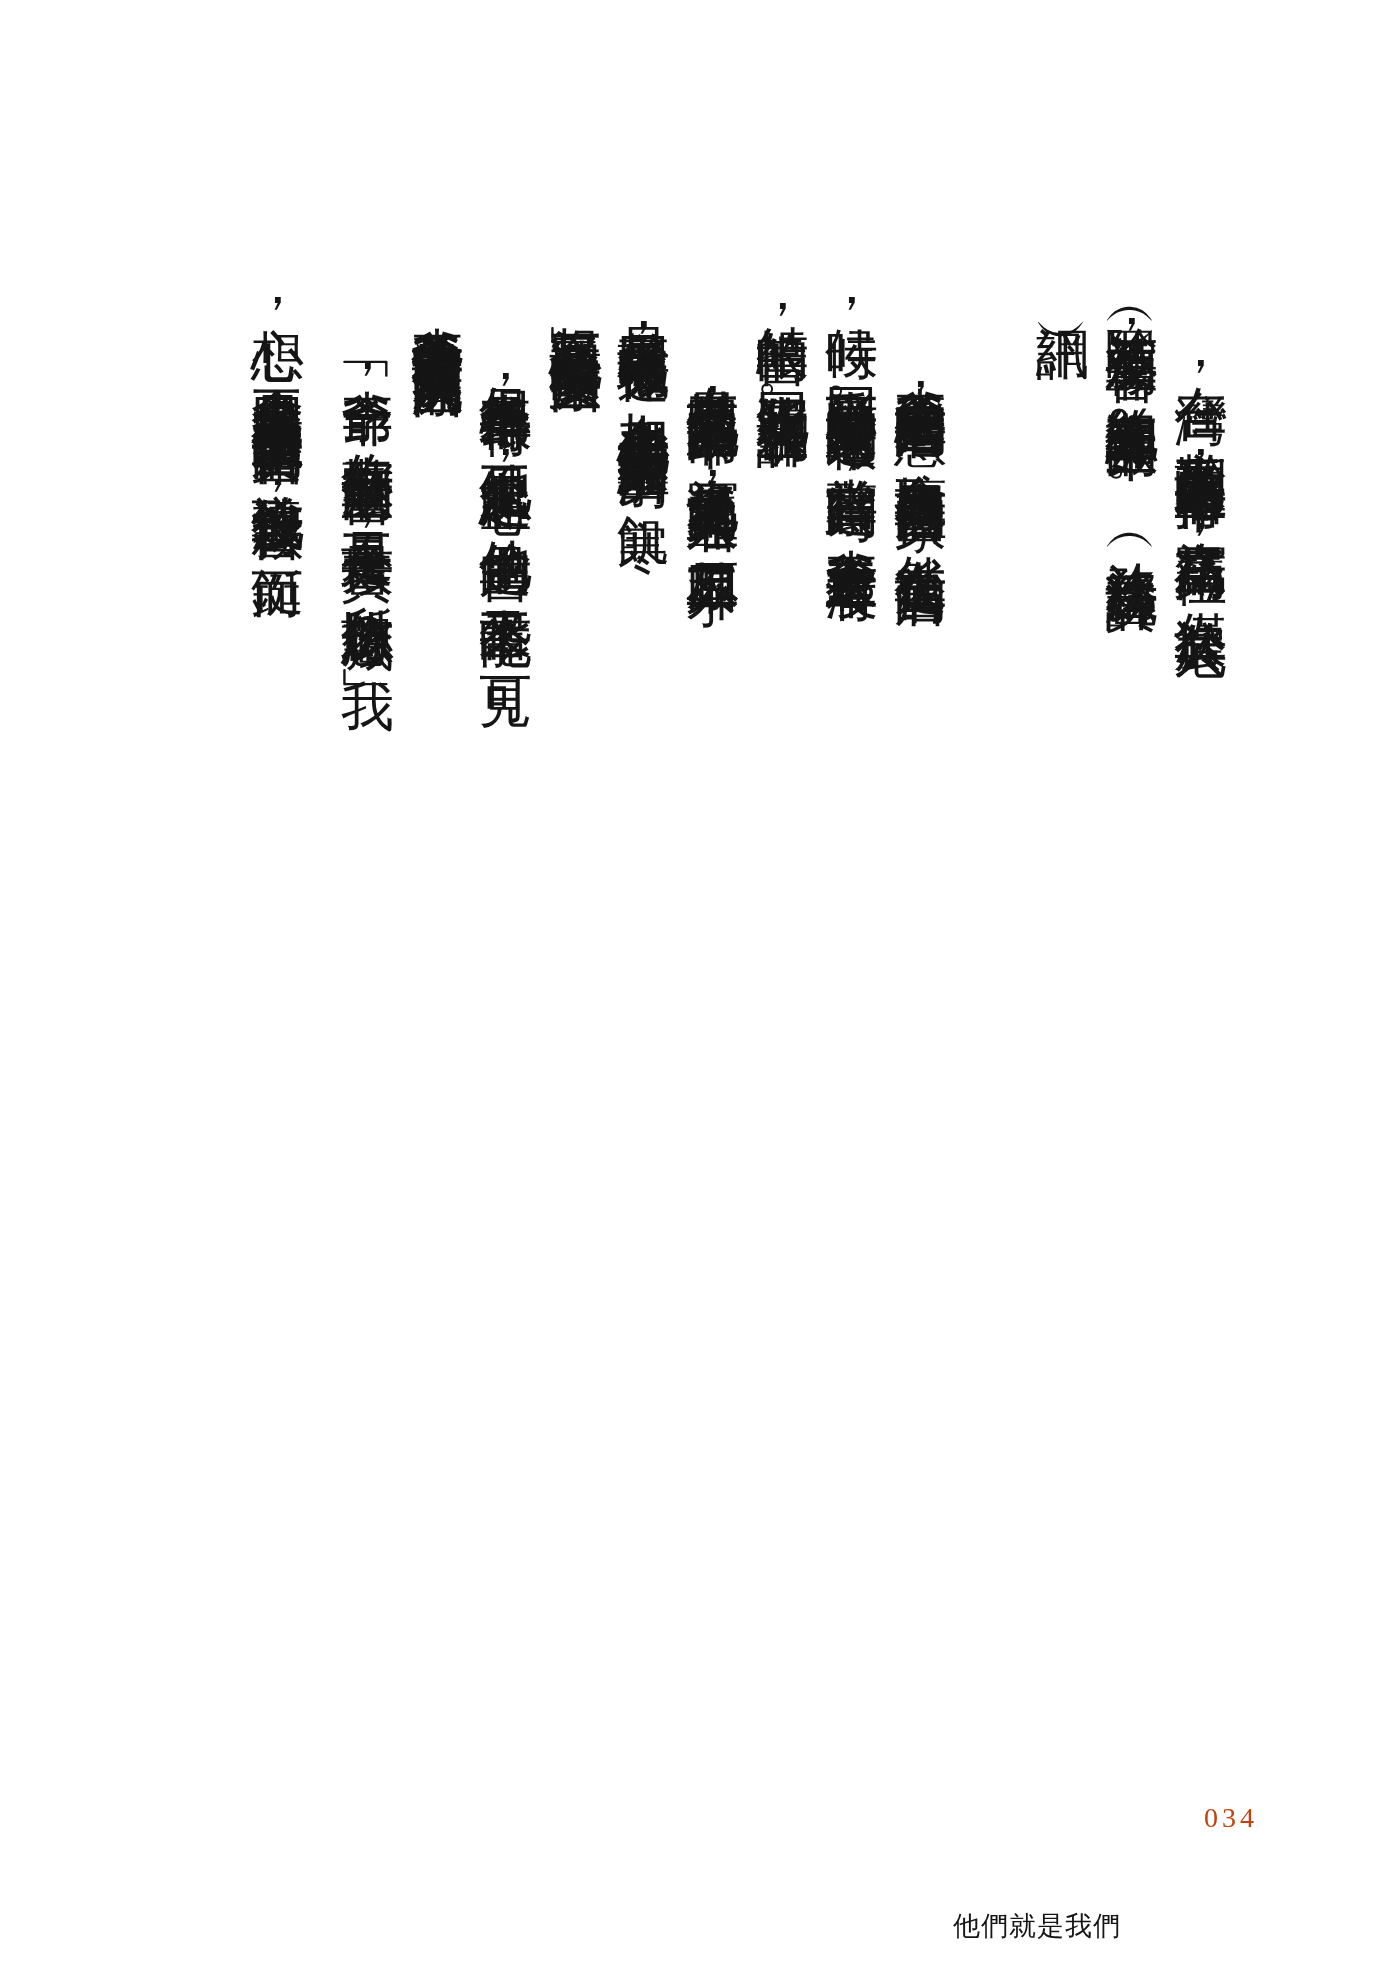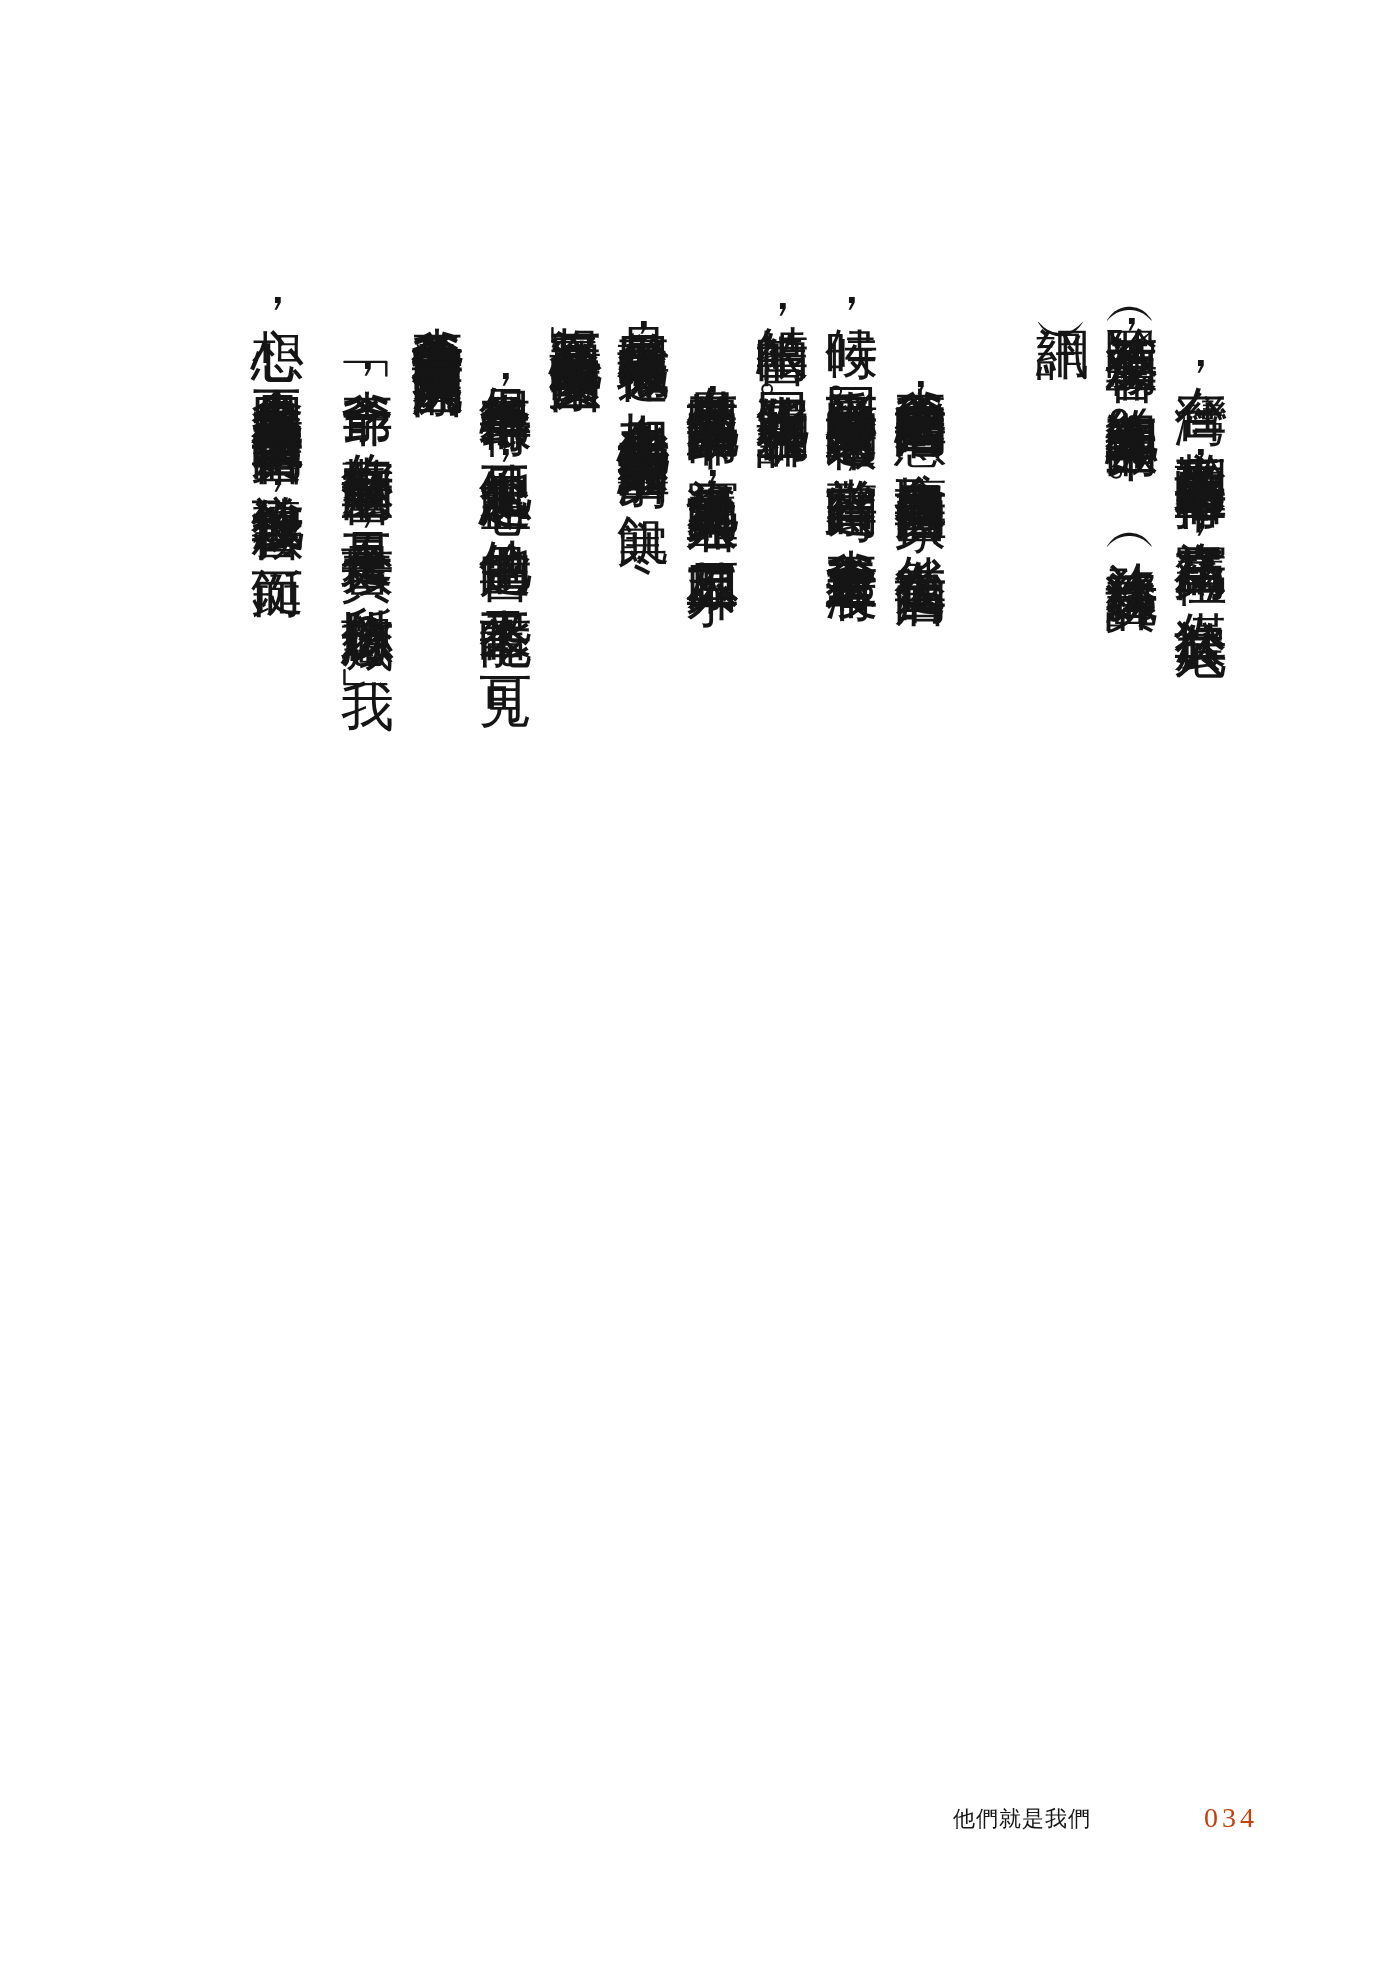--- a/index.html
+++ b/index.html
@@ -29,22 +29,22 @@
       text-orientation: upright;
       font-size: 53px;
       line-height: 62px;
       letter-spacing: 2.6px;
       white-space: nowrap;
       color: #151515;
     }
     .footer-title {
       position: absolute;
       left: 953px;
-      top: 1804px;
-      font-size: 22px;
+      top: 1908px;
+      font-size: 27px;
       letter-spacing: 1px;
       color: #151515;
       font-family: "DejaVu Serif", "Liberation Serif", serif;
     }
     .footer-page {
       position: absolute;
       left: 1164px;
       top: 1802px;
       font-size: 28px;
       letter-spacing: 4px;

